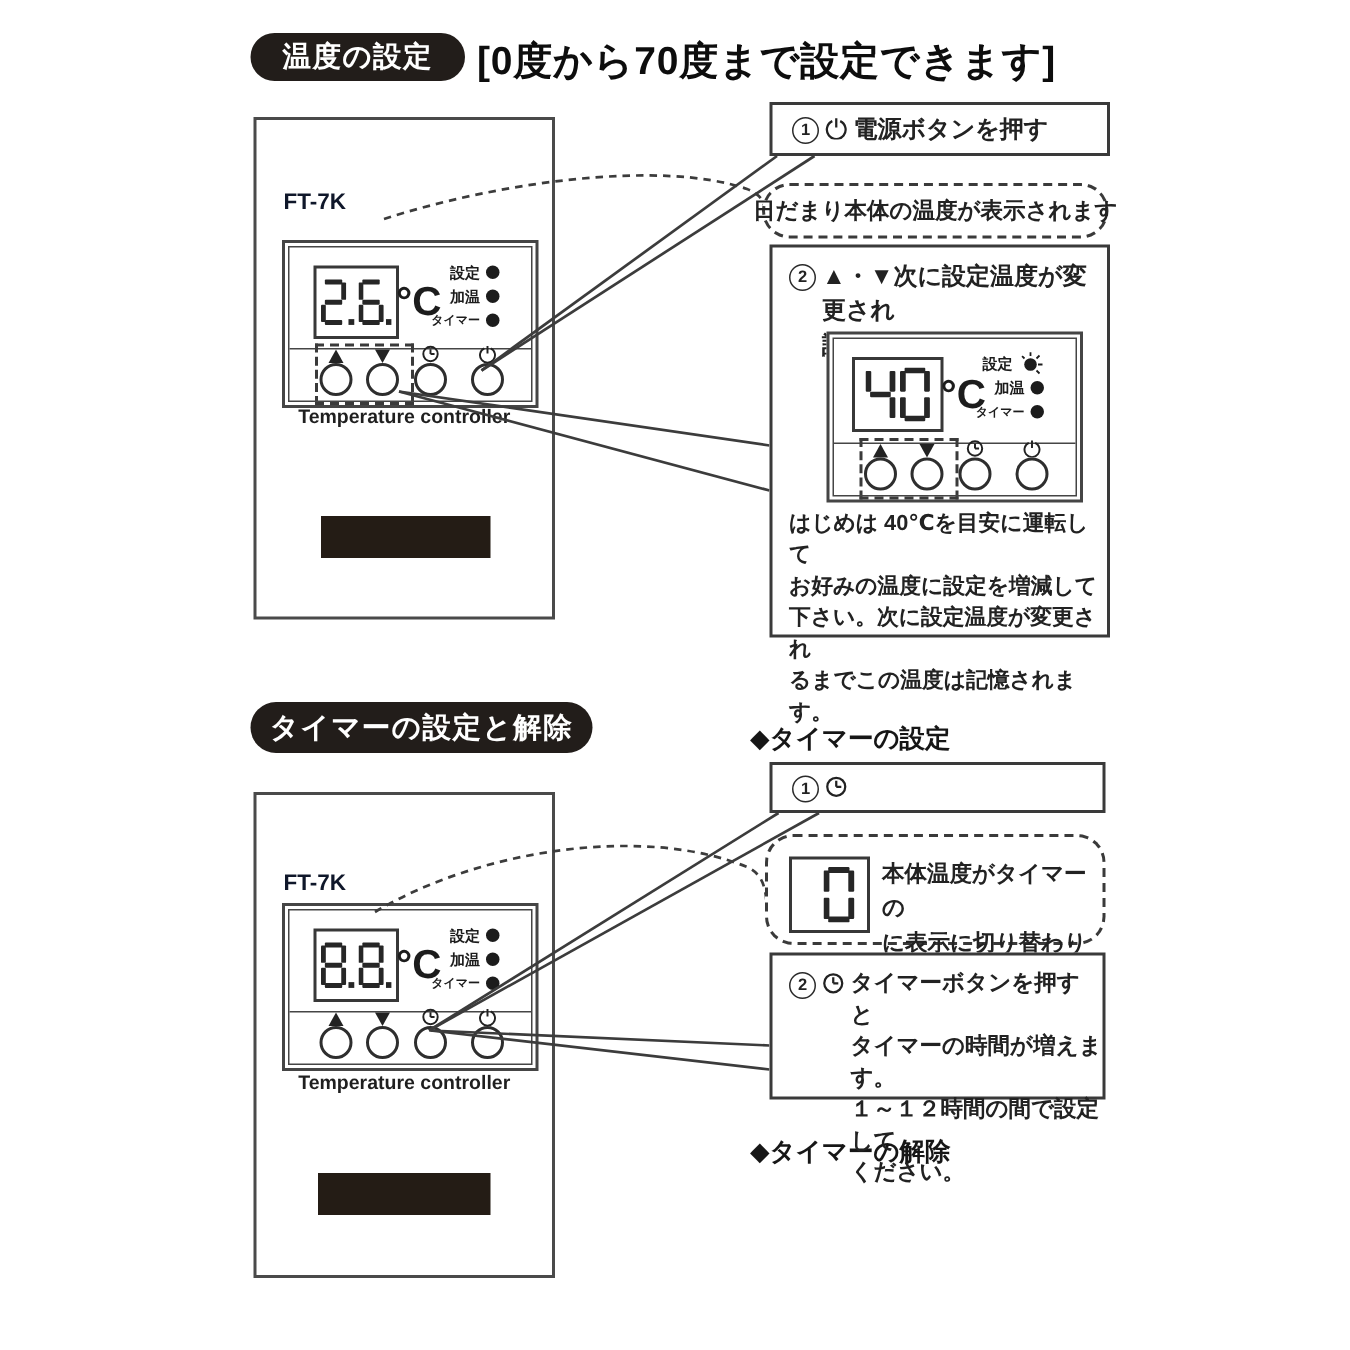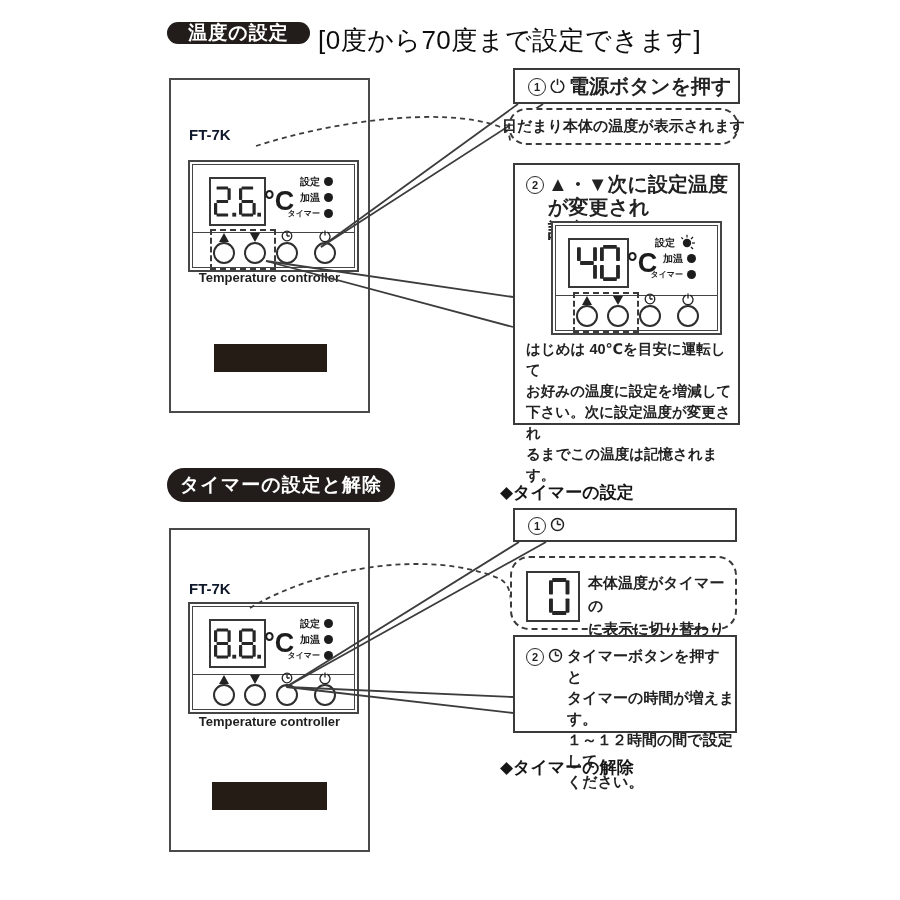--- a/index.html
+++ b/index.html
@@ -3,21 +3,21 @@
 <meta charset="utf-8">
 <style>
   html,body{margin:0;padding:0;background:#fff;}
   .stage{position:relative;width:900px;height:900px;background:#fff;overflow:hidden;
          font-family:"Liberation Sans","DejaVu Sans",sans-serif;color:#2b2b2b;}
   .abs{position:absolute;}
 
   
   .pill{background:#221d1a;color:#fff;border-radius:18px;display:flex;align-items:center;
         justify-content:center;font-weight:bold;font-size:19px;letter-spacing:1px;}
-  .big-title{font-size:26px;font-weight:400;color:#0d0d0d;letter-spacing:0.5px;white-space:nowrap;}
+  .big-title{font-size:26px;font-weight:700;color:#0d0d0d;letter-spacing:0.5px;white-space:nowrap;}
 
   
   .device{border:2px solid #4a4a4a;background:#fff;}
   .model{font-size:15px;font-weight:800;color:#0f172a;}
   .caption{font-size:13px;font-weight:800;text-align:center;color:#1f1f1f;}
   .vent{background:#241c15;}
 
   
   .panel{border:2px solid #454545;background:#fff;}
   .panel::after{content:'';position:absolute;inset:2px;border:1px solid #454545;pointer-events:none;}
@@ -39,21 +39,21 @@
 
   
   .co-box{border:2px solid #3a3a3a;background:#fff;box-sizing:border-box;z-index:10;}
   .d-note{border:2px dashed #3a3a3a;border-radius:19px;background:#fff;box-sizing:border-box;z-index:10;
           display:flex;align-items:center;justify-content:center;}
   .d-note .nt{font-size:15px;font-weight:700;color:#222;white-space:nowrap;}
   .step{display:flex;align-items:flex-start;gap:4px;}
   .cnum{flex:0 0 auto;width:16px;height:16px;border:1.5px solid #2b2b2b;border-radius:50%;display:inline-flex;
         align-items:center;justify-content:center;font-size:11px;font-weight:bold;margin-top:3px;color:#222;}
   .step-icon{flex:0 0 auto;margin-top:3px;}
-  .step-text{font-size:20px;font-weight:700;line-height:23px;white-space:pre-line;color:#222;}
+  .step-text{font-size:16px;font-weight:700;line-height:23px;white-space:pre-line;color:#222;}
   .note-text{font-size:14.5px;font-weight:700;line-height:21px;white-space:pre-line;color:#222;}
   .sec-head{font-size:17px;font-weight:800;color:#161616;}
   .clear-text{font-size:15px;font-weight:700;line-height:24px;white-space:pre-line;color:#222;}
   .overlay{position:absolute;left:0;top:0;z-index:5;pointer-events:none;}
 </style>
 </head>
 <body>
 
 <div class="stage">
 
@@ -65,21 +65,21 @@
       <path d="M513,327 L266,261"></path>
       <path stroke-dasharray="5,4" d="M256,146 C330,122 440,106 498,126 C506,129 510,134 510,141"></path>
       <path d="M546,542 L286,687"></path>
       <path d="M519,542 L286,687"></path>
       <path d="M513,697 L287,687"></path>
       <path d="M513,713 L287,687"></path>
       <path stroke-dasharray="5,4" d="M250,608 C320,566 430,550 498,578 C507,582 511,590 511,605"></path>
     </g>
   </svg>
 
-  <div class="abs pill" style="left:167px;top:22px;width:143px;height:22px;">
+  <div class="abs pill" style="left:167px;top:22px;width:143px;height:32px;">
     <span>温度の設定</span>
   </div>
   <div class="abs big-title" style="left:318px;top:23px;">[0度から70度まで設定できます]</div>
 
   <div class="abs device" style="left:169px;top:78px;width:197px;height:331px;">
     <div class="abs model" style="left:18px;top:46px;">FT-7K</div>
 
     <div class="abs panel" style="left:17px;top:80px;width:167px;height:108px;">
       <div class="lcd" style="left:19px;top:15px;width:53px;height:45px;">
         <div class="segdisp">
@@ -143,21 +143,21 @@
     <div class="step" style="padding:5px 0 0 13px;">
       <span class="cnum">1</span>
       <svg class="step-icon" width="15" height="15" viewBox="0 0 12 12">
           <path d="M3.9,2.2 A5,5 0 1 0 8.1,2.2" fill="none" stroke="#222" stroke-width="1.2"></path>
           <path d="M6,0.6 L6,5.6" stroke="#222" stroke-width="1.2"></path>
         </svg>
       <span class="step-text">電源ボタンを押す</span>
     </div>
   </div>
 
-  <div class="abs d-note" style="left:508px;top:108px;width:231px;height:37px;">
+  <div class="abs d-note" style="left:508px;top:122px;width:231px;height:37px;">
     <span class="nt">日だまり本体の温度が表示されます</span>
   </div>
 
   <div class="abs co-box" style="left:513px;top:163px;width:227px;height:262px;">
     <div class="step" style="padding:8px 0 0 11px;">
       <span class="cnum">2</span>
       <span class="step-text">▲・▼次に設定温度が変更され
 設定してください。</span>
     </div>
 

